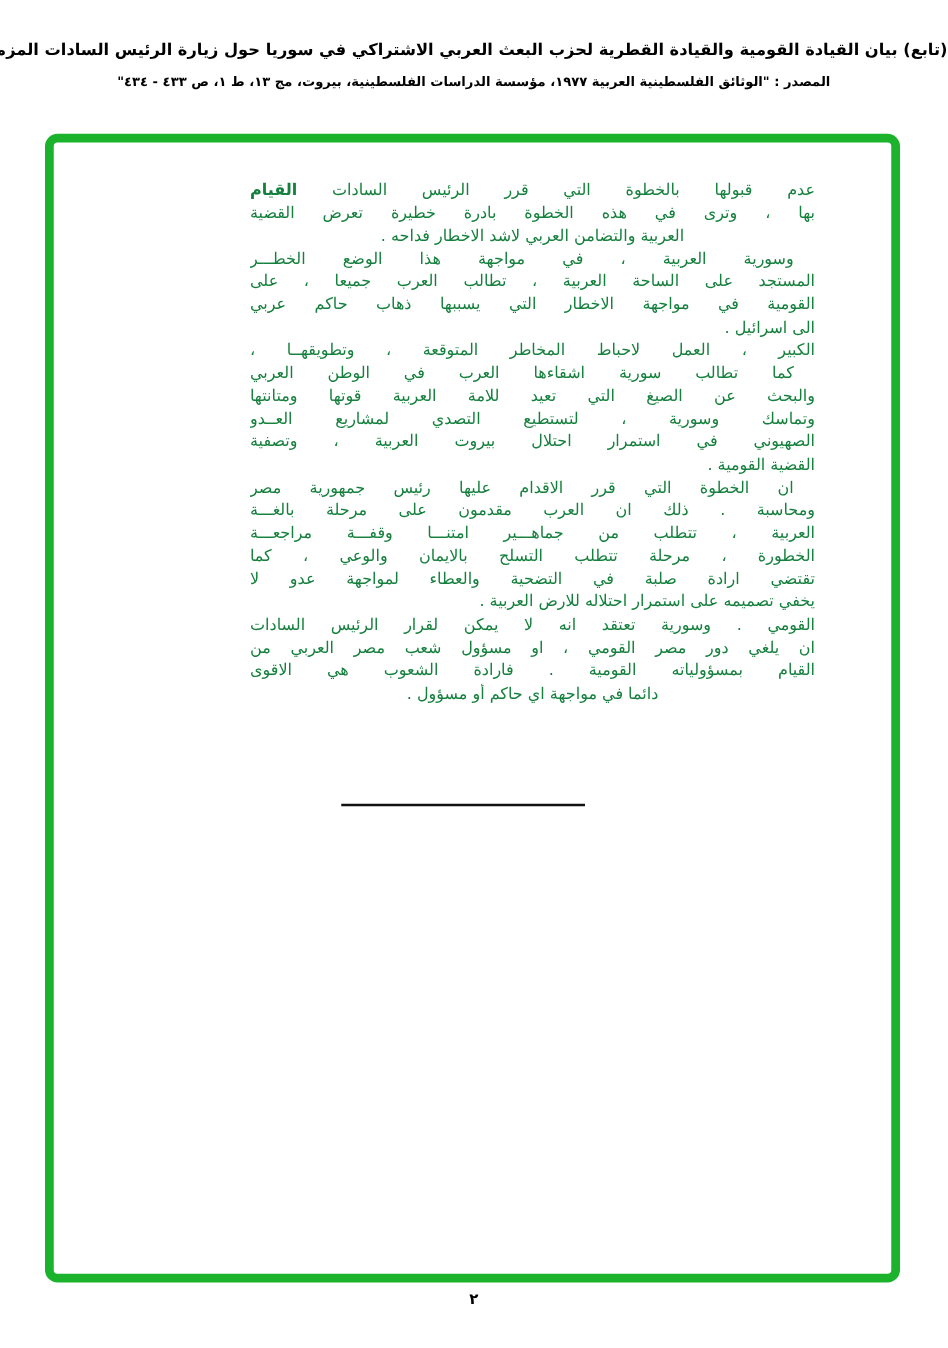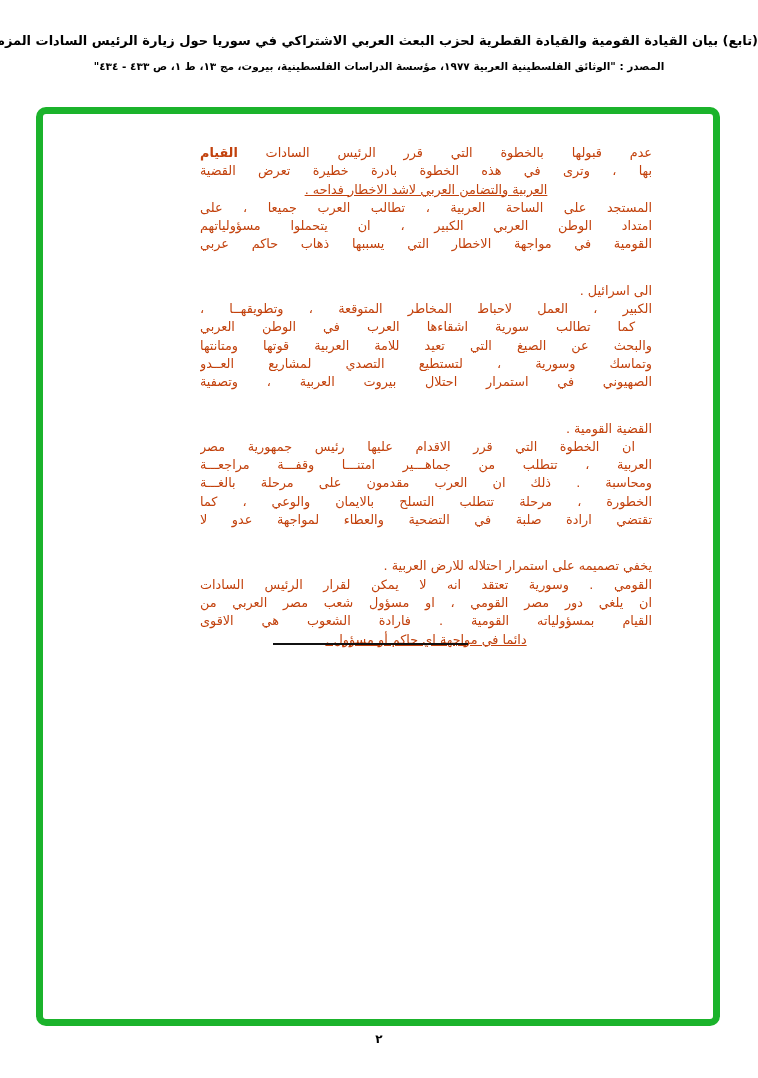--- a/index.html
+++ b/index.html
@@ -42,39 +42,39 @@
     height: 919px;
     border: 7px solid #1bb32b;
     border-radius: 10px;
     background: #ffffff;
   }
   .text-block {
     position: absolute;
     left: 200px;
     top: 144px;
     width: 452px;
-    color: #c2410c;
+    color: #15803d;
   }
   .line {
     direction: rtl;
     unicode-bidi: embed;
     height: 18.3px;
     line-height: 18.3px;
     font-size: 12.8px;
     overflow: hidden;
     white-space: nowrap;
   }
   .line.j {
     white-space: normal;
     text-align: justify;
     text-align-last: justify;
     text-justify: inter-word;
   }
-  .line.r { text-align: right; margin-top: 28px; }
-  .line.c { text-align: center; text-decoration: underline; }
+  .line.r { text-align: right; }
+  .line.c { text-align: center; }
   .line.ind { padding-right: 17px; }
   .divider {
     position: absolute;
     left: 273px;
     top: 643px;
     width: 195px;
     height: 2px;
     background: #111111;
   }
   .page-number {
@@ -97,33 +97,33 @@
     <div class="title-line" dir="rtl">(تابع) بيان القيادة القومية والقيادة القطرية لحزب البعث العربي الاشتراكي في سوريا حول زيارة  الرئيس السادات المزمعة لإسرائيل</div>
     <div class="source-line" dir="rtl">المصدر :  "الوثائق الفلسطينية العربية ١٩٧٧، مؤسسة الدراسات الفلسطينية، بيروت، مج ١٣، ط ١، ص ٤٣٣ - ٤٣٤"</div>
   </div>
 
   <div class="frame" style="border-color: rgb(27, 179, 43);"></div>
 
   <div class="text-block">
       <div class="line j" dir="rtl">عدم قبولها بالخطوة التي قرر الرئيس السادات <b>القيام</b></div>
       <div class="line j" dir="rtl">بها ، وترى في هذه الخطوة بادرة خطيرة تعرض القضية</div>
       <div class="line c" dir="rtl">العربية والتضامن العربي لاشد الاخطار فداحه .</div>
+      <div class="line j ind" dir="rtl">وسورية العربية ، في مواجهة هذا الوضع الخطـــر</div>
       <div class="line j" dir="rtl">المستجد على الساحة العربية ، تطالب العرب جميعا ، على</div>
-      <div class="line j" dir="rtl">امتداد الوطن العربي الكبير ، ان يتحملوا مسؤولياتهم</div>
       <div class="line j" dir="rtl">القومية في مواجهة الاخطار التي يسببها ذهاب حاكم عربي</div>
       <div class="line r" dir="rtl">الى اسرائيل .</div>
       <div class="line j" dir="rtl">الكبير ، العمل لاحباط المخاطر المتوقعة ، وتطويقهــا ،</div>
       <div class="line j ind" dir="rtl">كما تطالب سورية اشقاءها العرب في الوطن العربي</div>
       <div class="line j" dir="rtl">والبحث عن الصيغ التي تعيد للامة العربية قوتها ومتانتها</div>
       <div class="line j" dir="rtl">وتماسك وسورية ، لتستطيع التصدي لمشاريع العــدو</div>
       <div class="line j" dir="rtl">الصهيوني في استمرار احتلال بيروت العربية ، وتصفية</div>
       <div class="line r" dir="rtl">القضية القومية .</div>
       <div class="line j ind" dir="rtl">ان الخطوة التي قرر الاقدام عليها رئيس جمهورية مصر</div>
+      <div class="line j" dir="rtl">ومحاسبة . ذلك ان العرب مقدمون على مرحلة بالغـــة</div>
       <div class="line j" dir="rtl">العربية ، تتطلب من جماهـــير امتنـــا وقفـــة مراجعـــة</div>
-      <div class="line j" dir="rtl">ومحاسبة . ذلك ان العرب مقدمون على مرحلة بالغـــة</div>
       <div class="line j" dir="rtl">الخطورة ، مرحلة تتطلب التسلح بالايمان والوعي ، كما</div>
       <div class="line j" dir="rtl">تقتضي ارادة صلبة في التضحية والعطاء لمواجهة عدو لا</div>
       <div class="line r" dir="rtl">يخفي تصميمه على استمرار احتلاله للارض العربية .</div>
       <div class="line j" dir="rtl">القومي . وسورية تعتقد انه لا يمكن لقرار الرئيس السادات</div>
       <div class="line j" dir="rtl">ان يلغي دور مصر القومي ، او مسؤول شعب مصر العربي من</div>
       <div class="line j" dir="rtl">القيام بمسؤولياته القومية . فارادة الشعوب هي الاقوى</div>
       <div class="line c" dir="rtl">دائما في مواجهة اي حاكم أو مسؤول .</div>
     </div>
 
   <div class="divider"></div>

